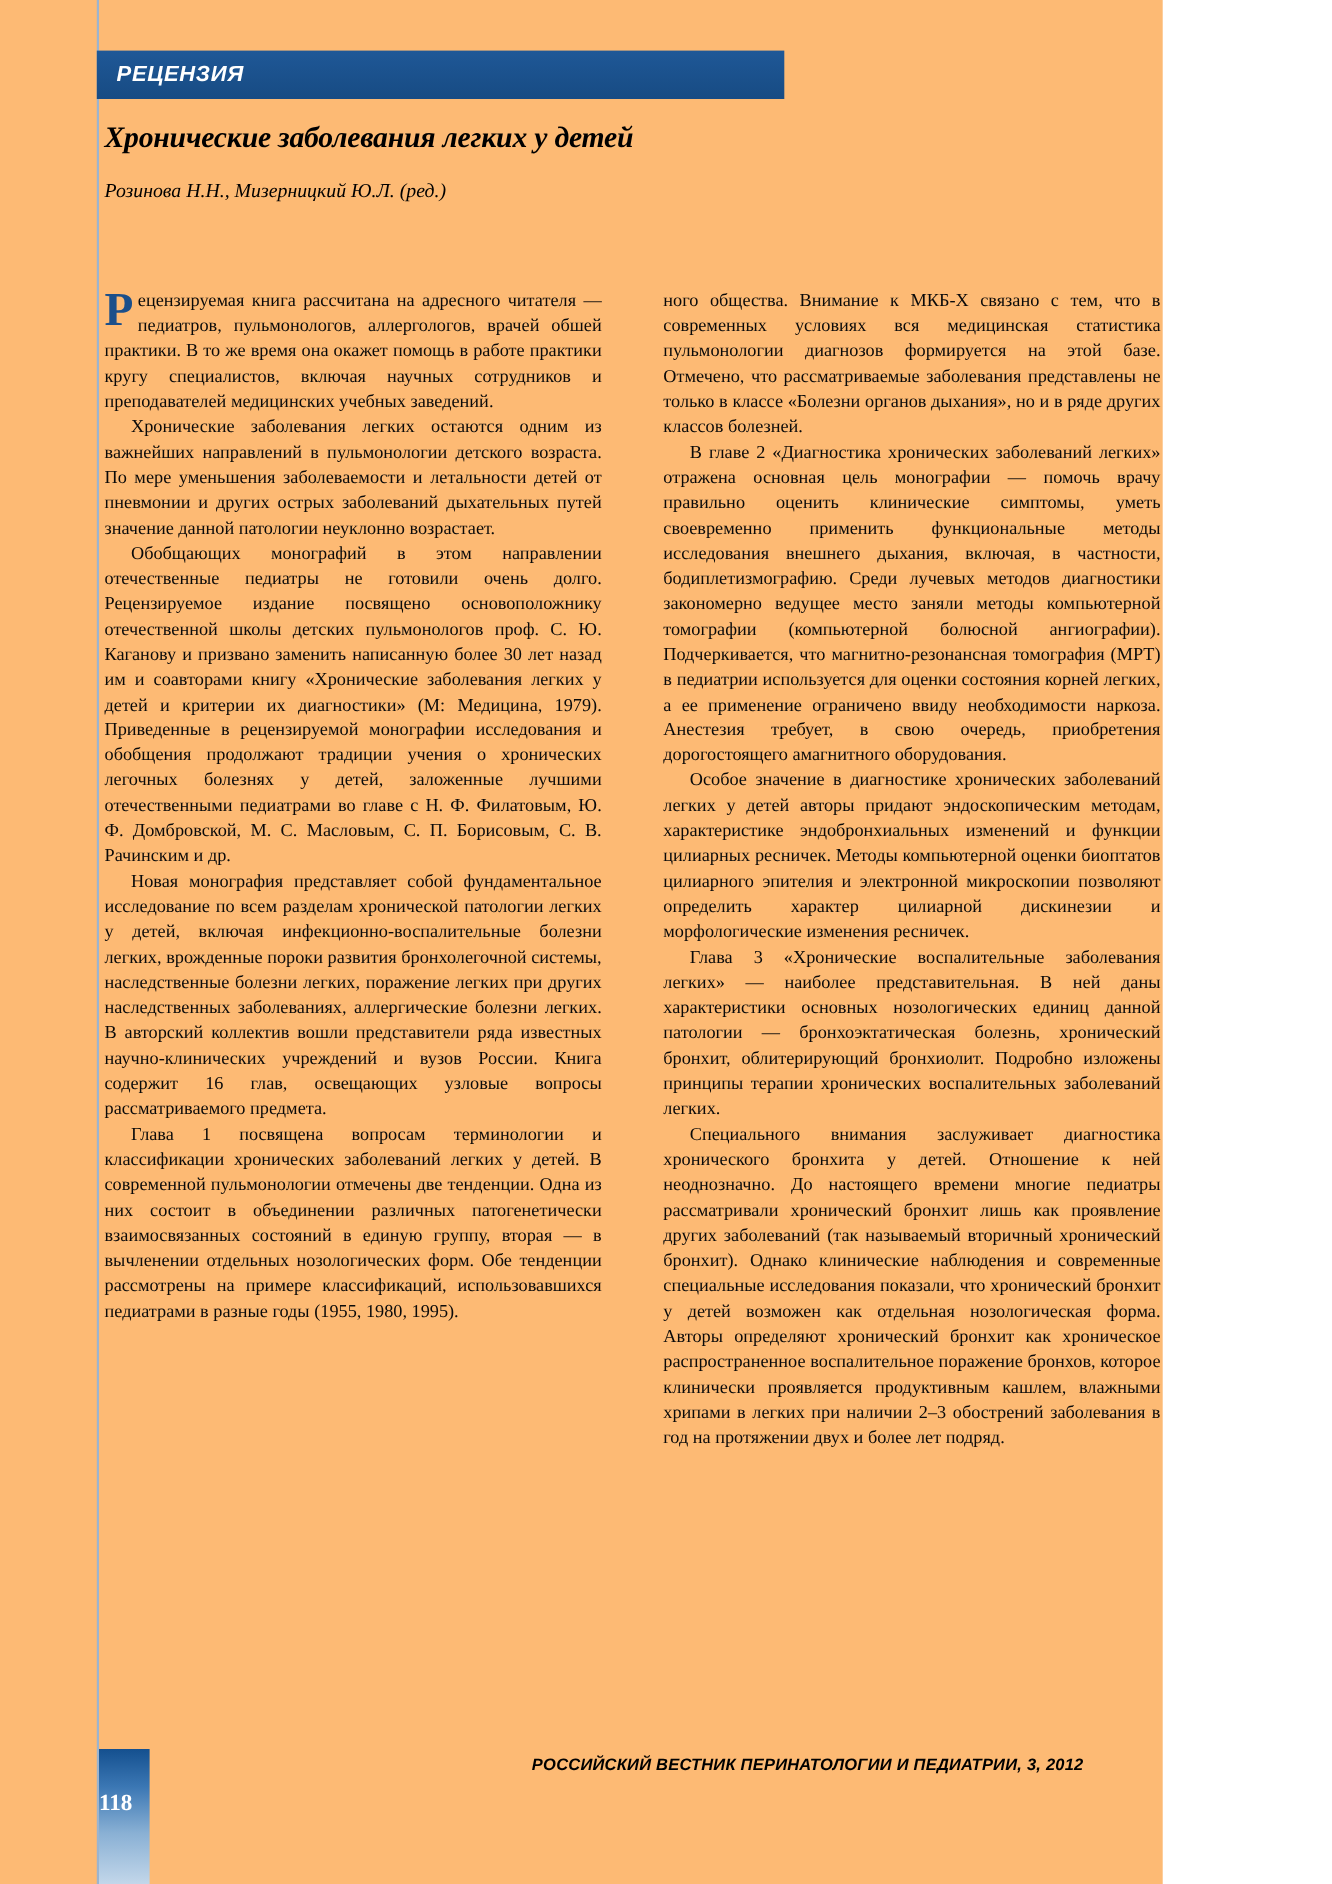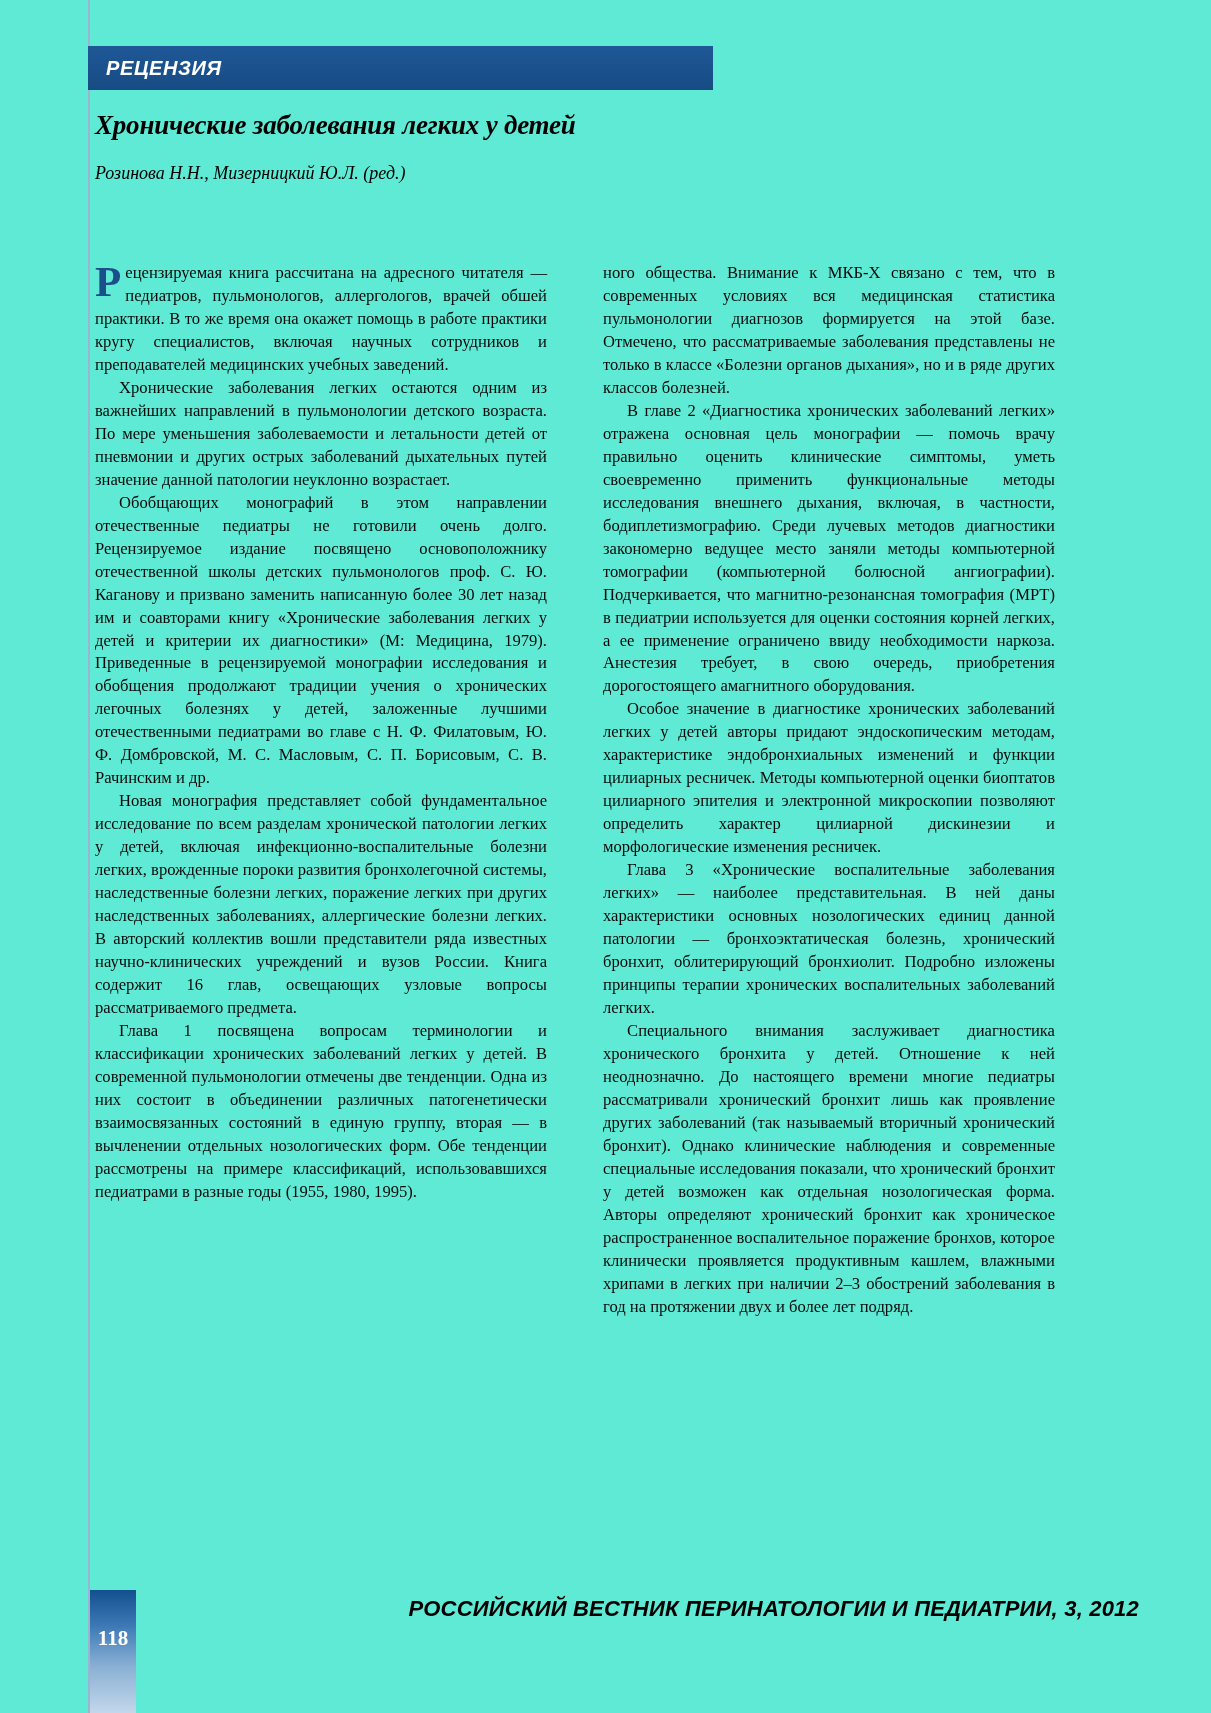--- a/index.html
+++ b/index.html
@@ -2,23 +2,23 @@
 <html lang="ru"><head>
 <meta charset="utf-8">
 <style>
   html, body {
     margin: 0;
     padding: 0;
     background: #ffffff;
   }
   .page {
     position: relative;
-    width: 1211px;
+    width: 1057px;
     height: 1713px;
-    background: #5eead4;
+    background: #fdba74;
     overflow: hidden;
     font-family: "Liberation Serif", "DejaVu Serif", serif;
   }
 
   
   .left-rule {
     position: absolute;
     left: 88px;
     top: 0;
     width: 2px;
@@ -116,39 +116,38 @@
   }
 
   
   .footer-journal {
     position: absolute;
     right: 72px;
     top: 1596px;
     font-family: "Liberation Sans", "DejaVu Sans", sans-serif;
     font-style: italic;
     font-weight: bold;
-    font-size: 22px;
+    font-size: 15px;
     color: #000000;
     letter-spacing: 0.2px;
     white-space: nowrap;
   }
   .page-tab {
     position: absolute;
     left: 90px;
     top: 1590px;
     width: 46px;
     height: 123px;
     background: linear-gradient(180deg, #14508f 0%, #3b77b4 28%, #89b0d4 62%, #c3d7ea 100%);
   }
   .page-number {
     position: absolute;
     left: 0;
     top: 36px;
     width: 46px;
-    text-align: center;
     color: #ffffff;
     font-family: "Liberation Serif", "DejaVu Serif", serif;
     font-weight: bold;
     font-size: 21px;
   }
 </style>
 </head>
 <body>
 
 <div class="page">

